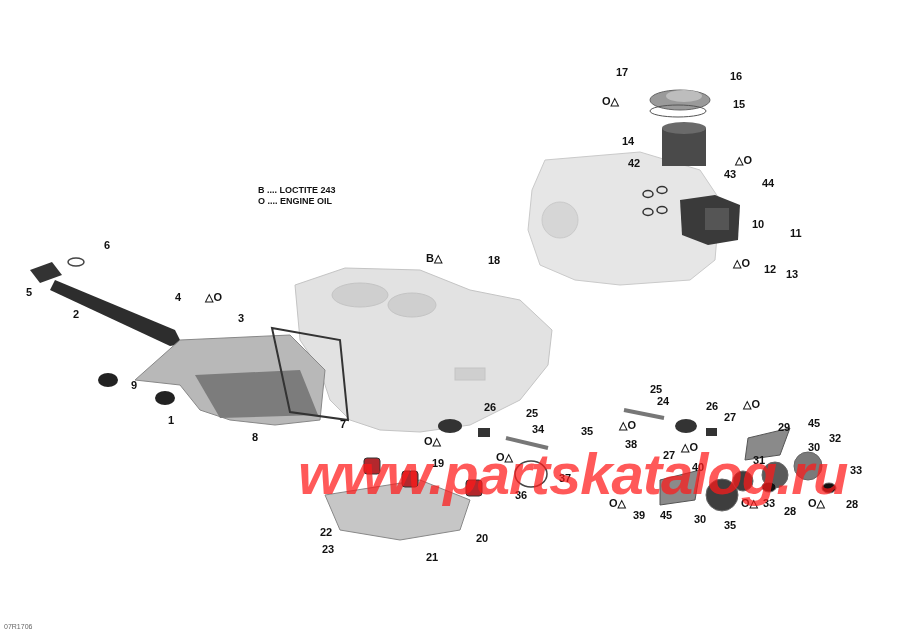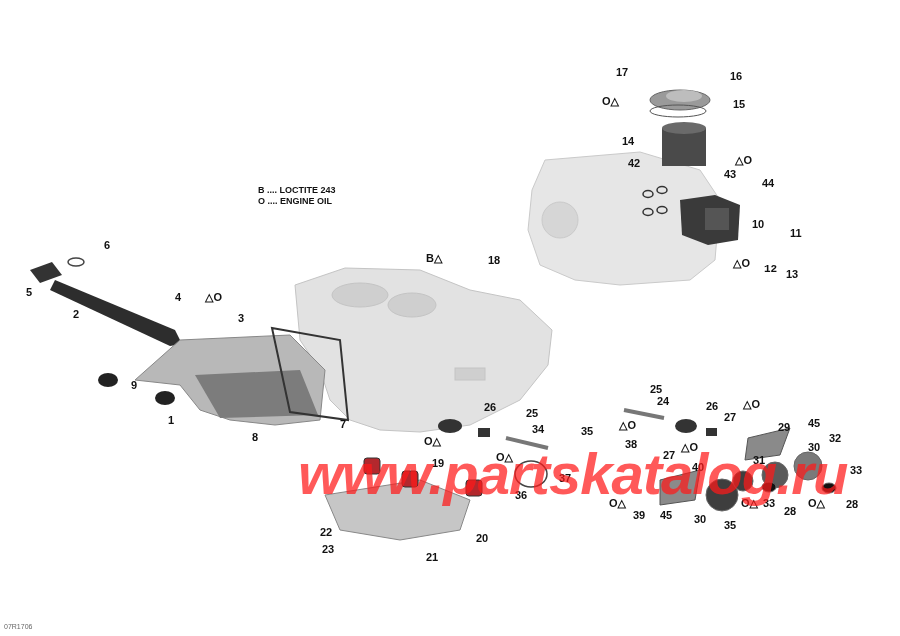--- a/index.html
+++ b/index.html
@@ -121,21 +121,21 @@
       <div class="callout" style="left: 733px; top: 99px;">15</div>
       <div class="callout" style="left: 602px; top: 96px;">O△</div>
       <div class="callout" style="left: 622px; top: 136px;">14</div>
       <div class="callout" style="left: 735px; top: 155px;">△O</div>
       <div class="callout" style="left: 628px; top: 158px;">42</div>
       <div class="callout" style="left: 724px; top: 169px;">43</div>
       <div class="callout" style="left: 762px; top: 178px;">44</div>
       <div class="callout" style="left: 752px; top: 219px;">10</div>
       <div class="callout" style="left: 790px; top: 228px;">11</div>
       <div class="callout" style="left: 733px; top: 258px;">△O</div>
-      <div class="callout" style="left: 764px; top: 264px; font-family: Liberation Mono, monospace;">12</div>
+      <div class="callout" style="left: 764px; top: 264px;">12</div>
       <div class="callout" style="left: 786px; top: 269px;">13</div>
       <div class="callout" style="left: 426px; top: 253px;">B△</div>
       <div class="callout" style="left: 488px; top: 255px;">18</div>
       <div class="callout" style="left: 104px; top: 240px;">6</div>
       <div class="callout" style="left: 26px; top: 287px;">5</div>
       <div class="callout" style="left: 175px; top: 292px;">4</div>
       <div class="callout" style="left: 205px; top: 292px;">△O</div>
       <div class="callout" style="left: 73px; top: 309px;">2</div>
       <div class="callout" style="left: 238px; top: 313px;">3</div>
       <div class="callout" style="left: 131px; top: 380px;">9</div>

